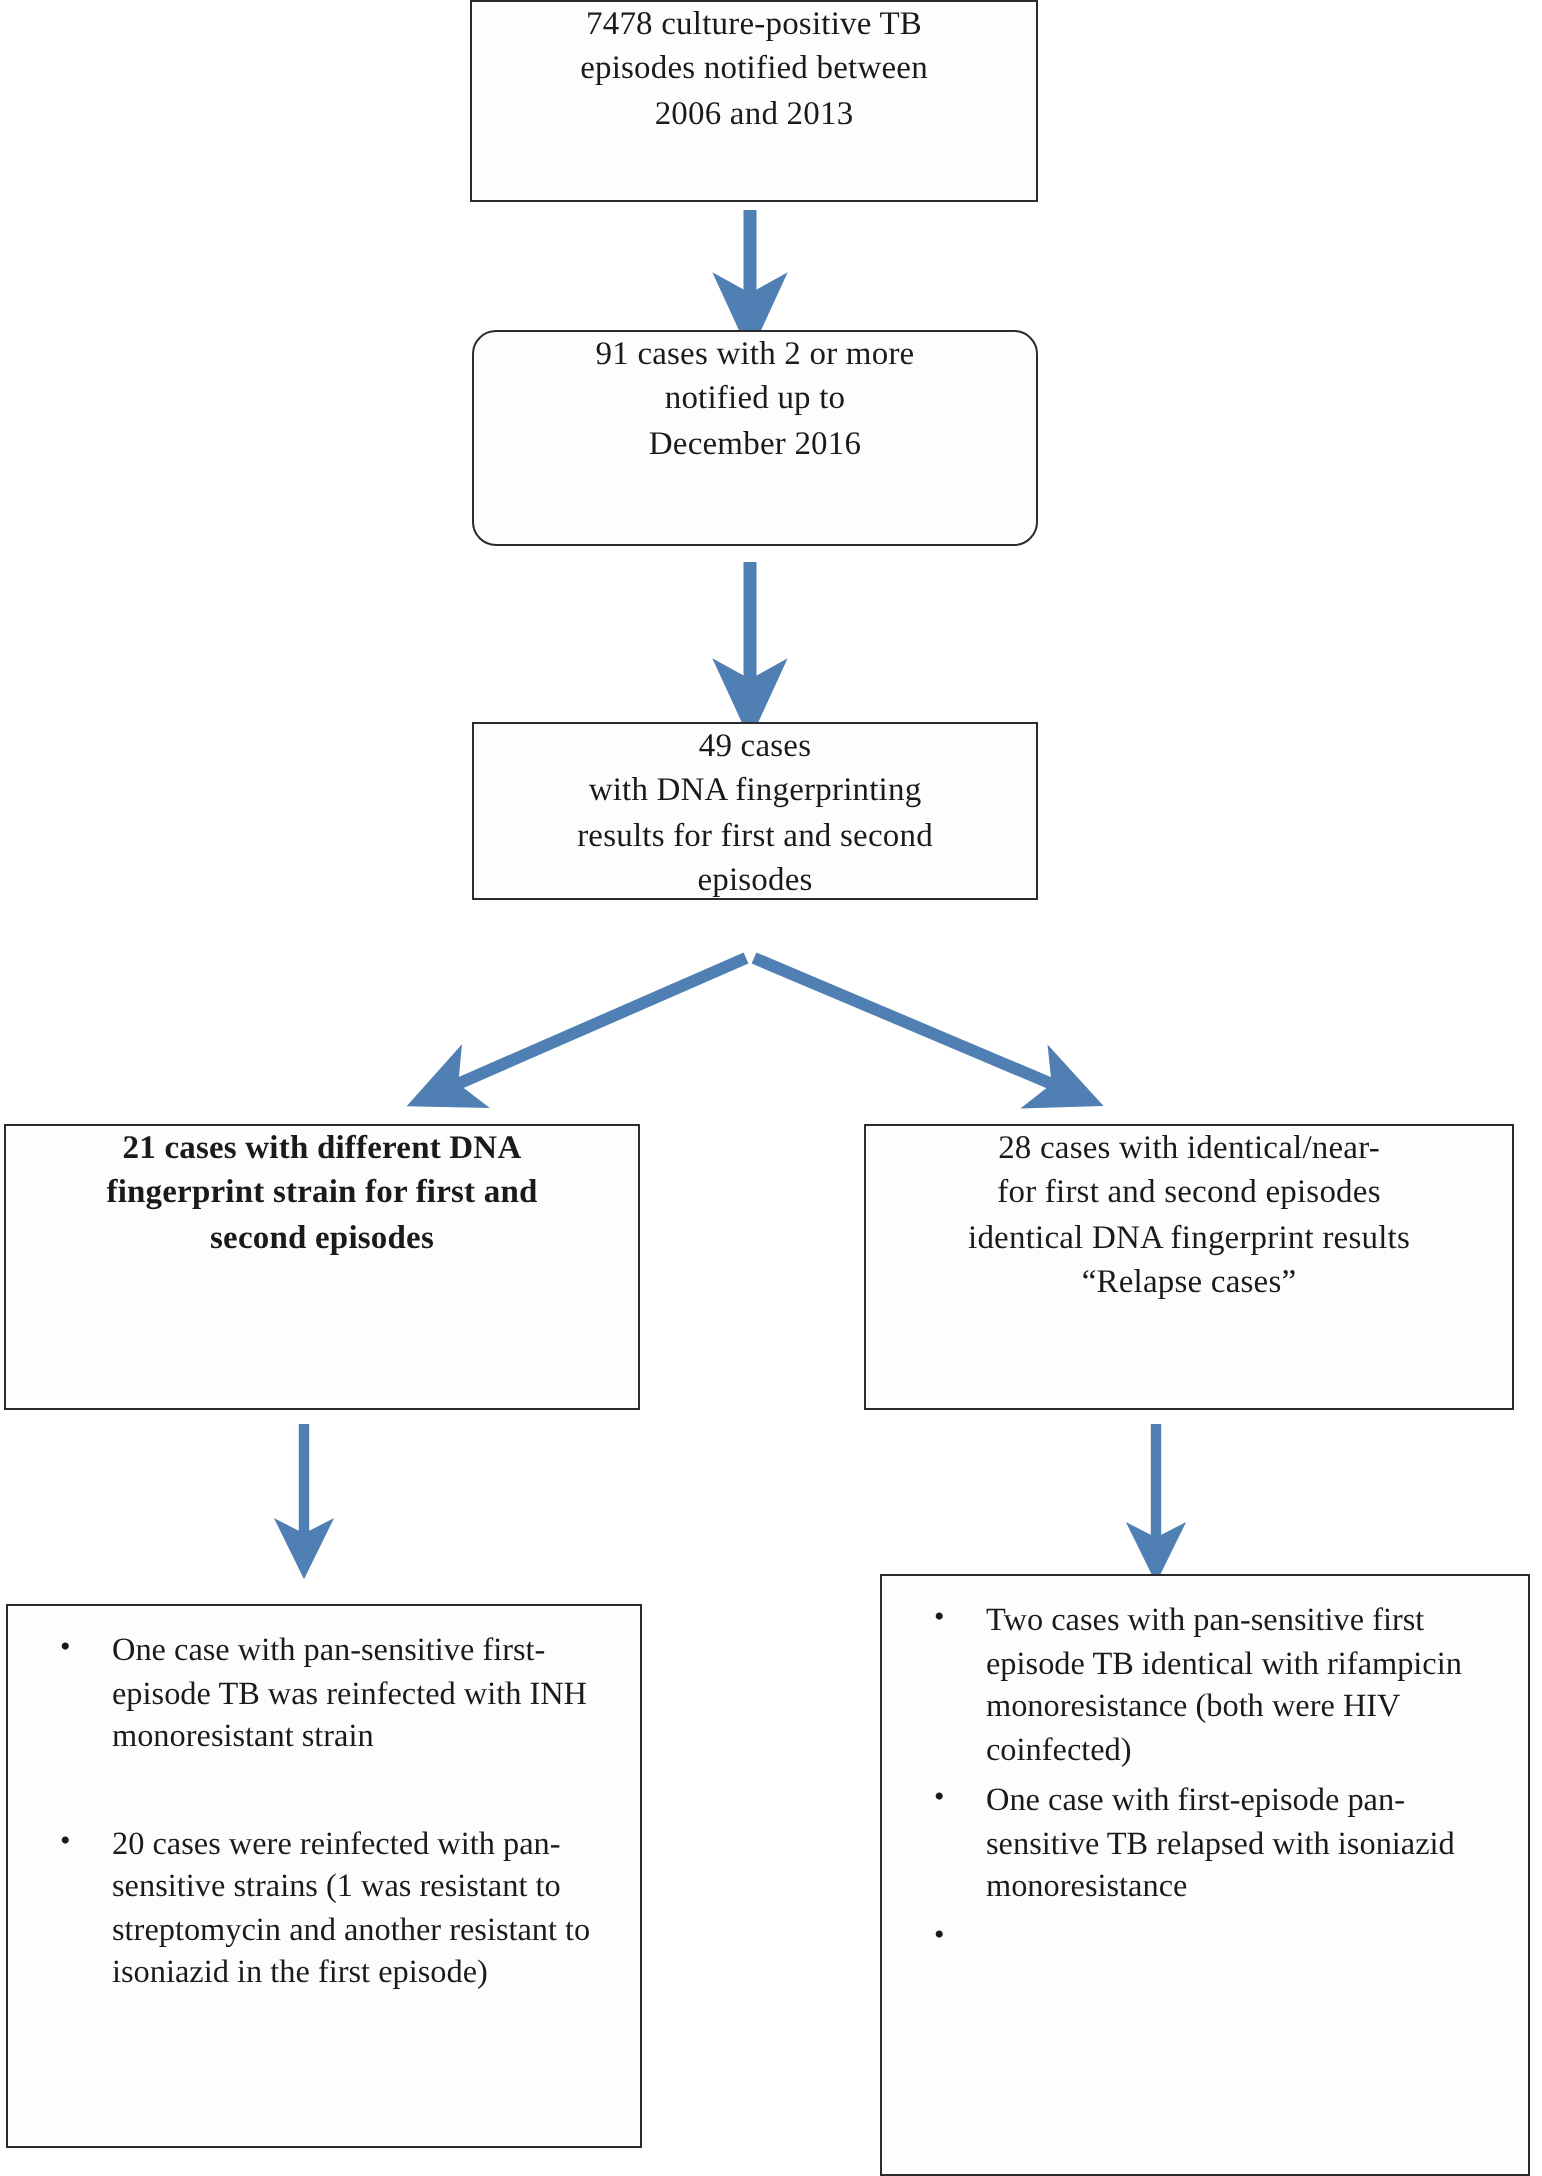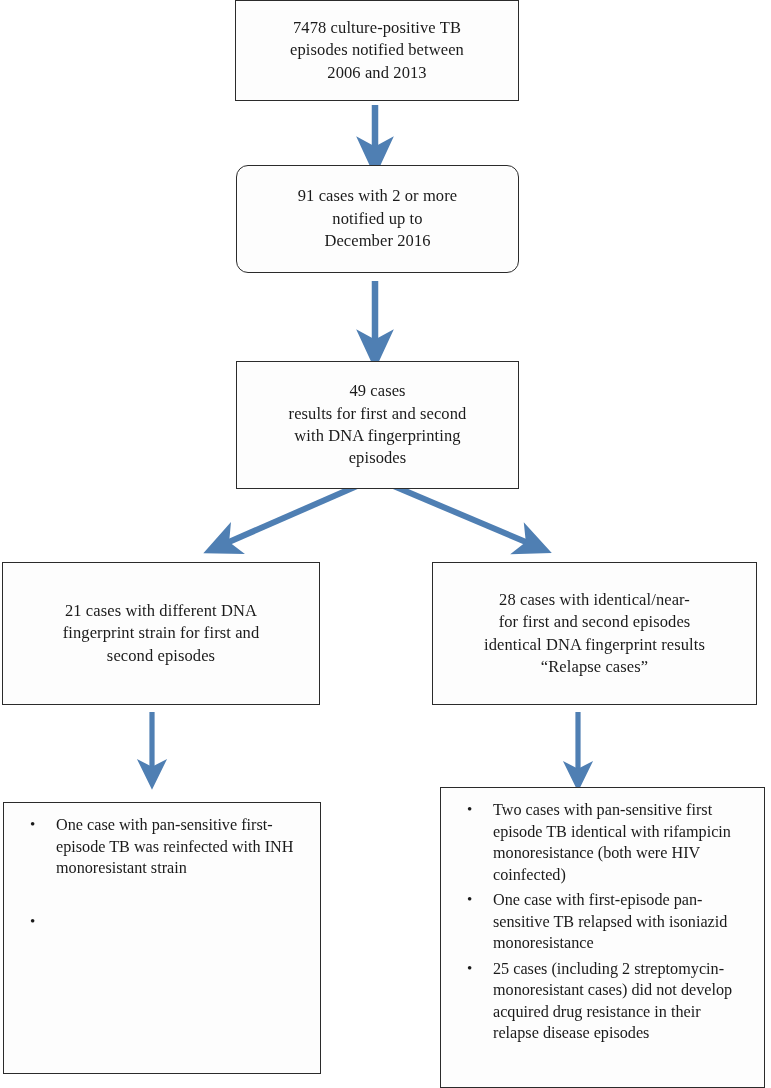--- a/index.html
+++ b/index.html
@@ -27,21 +27,21 @@
     width: 771px;
     height: 1088px;
     pointer-events: none;
   }
   .node {
     position: absolute;
     box-sizing: border-box;
     background: #fdfdfd;
     border: 1.4px solid #2b2b2b;
     display: flex;
-    align-items: center;
+    align-items: flex-start;
     justify-content: center;
   }
   .node-text {
     text-align: center;
     font-size: 16.5px;
     line-height: 1.36;
     padding: 0 10px;
     letter-spacing: 0.1px;
   }
   .node-list {
@@ -70,22 +70,22 @@
     flex: 1 1 auto;
     text-align: left;
   }
   #node-detail-left .bullet-row { margin-bottom: 32px; }
   #node-detail-left .bullet-row:last-child { margin-bottom: 0; }
   #node-detail-right .bullet-row { margin-bottom: 4px; }
 
   
   #node-total       { left: 235px; top: 0px;    width: 284px; height: 101px; }
   #node-multi       { left: 236px; top: 165px;  width: 283px; height: 108px; border-radius: 12px; }
-  #node-dna         { left: 236px; top: 361px;  width: 283px; height: 128px; }
-  #node-reinfection { left: 2px;   top: 562px;  width: 318px; height: 143px; }
+  #node-dna         { left: 236px; top: 361px;  width: 283px; height: 89px; }
+  #node-reinfection { left: 2px;   top: 562px;  width: 318px; height: 143px; font-weight: bold; }
   #node-relapse     { left: 432px; top: 562px;  width: 325px; height: 143px; }
   #node-detail-left { left: 3px;   top: 802px;  width: 318px; height: 272px; align-items: flex-start; }
   #node-detail-right{ left: 440px; top: 787px;  width: 325px; height: 301px; align-items: flex-start; }
 </style>
 </head>
 <body>
 
 <div id="flow-canvas">
 
   <svg class="arrow-layer" viewBox="0 0 771 1088" width="771" height="1088" xmlns="http://www.w3.org/2000/svg">
@@ -135,22 +135,22 @@
     <div class="node-text">
       <div>91 cases with 2 or more</div>
       <div>notified up to</div>
       <div>December 2016</div>
     </div>
   </div>
 
   <div class="node" id="node-dna">
     <div class="node-text">
       <div>49 cases</div>
+      <div>with DNA fingerprinting</div>
       <div>results for first and second</div>
-      <div>with DNA fingerprinting</div>
       <div>episodes</div>
     </div>
   </div>
 
   <div class="node" id="node-reinfection">
     <div class="node-text">
       <div>21 cases with different DNA</div>
       <div>fingerprint strain for first and</div>
       <div>second episodes</div>
     </div>
@@ -166,34 +166,34 @@
   </div>
 
   <div class="node" id="node-detail-left">
     <div class="node-list">
       <div class="bullet-row">
         <span class="bullet-dot">•</span>
         <span class="bullet-text">One case with pan-sensitive first-episode TB was reinfected with INH monoresistant strain</span>
       </div>
       <div class="bullet-row">
         <span class="bullet-dot">•</span>
+        <span class="bullet-text">20 cases were reinfected with pan-sensitive strains (1 was resistant to streptomycin and another resistant to isoniazid in the first episode)</span>
       </div>
     </div>
   </div>
 
   <div class="node" id="node-detail-right">
     <div class="node-list">
       <div class="bullet-row">
         <span class="bullet-dot">•</span>
         <span class="bullet-text">Two cases with pan-sensitive first episode TB identical with rifampicin monoresistance (both were HIV coinfected)</span>
       </div>
       <div class="bullet-row">
         <span class="bullet-dot">•</span>
         <span class="bullet-text">One case with first-episode pan-sensitive TB relapsed with isoniazid monoresistance</span>
       </div>
       <div class="bullet-row">
         <span class="bullet-dot">•</span>
-        <span class="bullet-text">25 cases (including 2 streptomycin-monoresistant cases) did not develop acquired drug resistance in their relapse disease episodes</span>
       </div>
     </div>
   </div>
 
 </div>
 
 </body></html>

